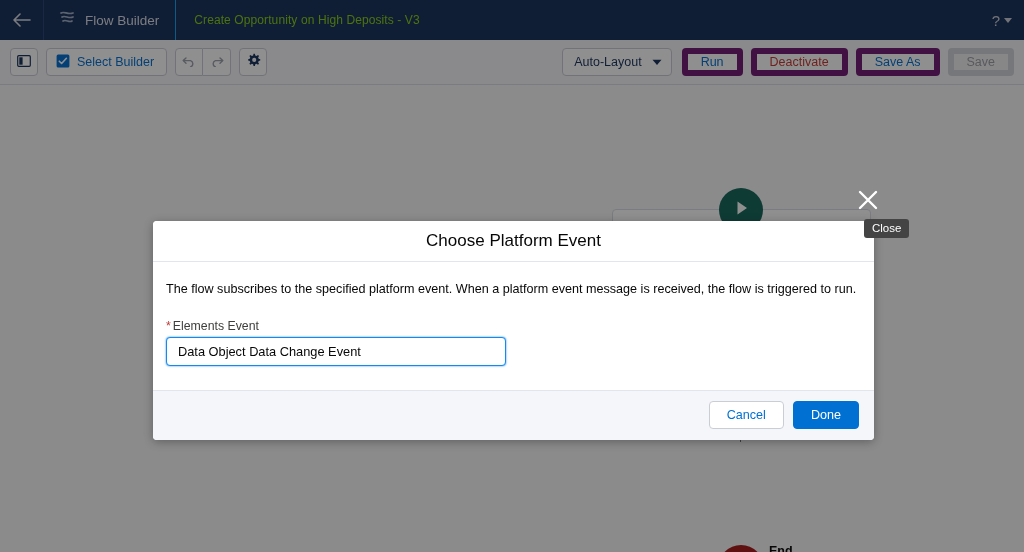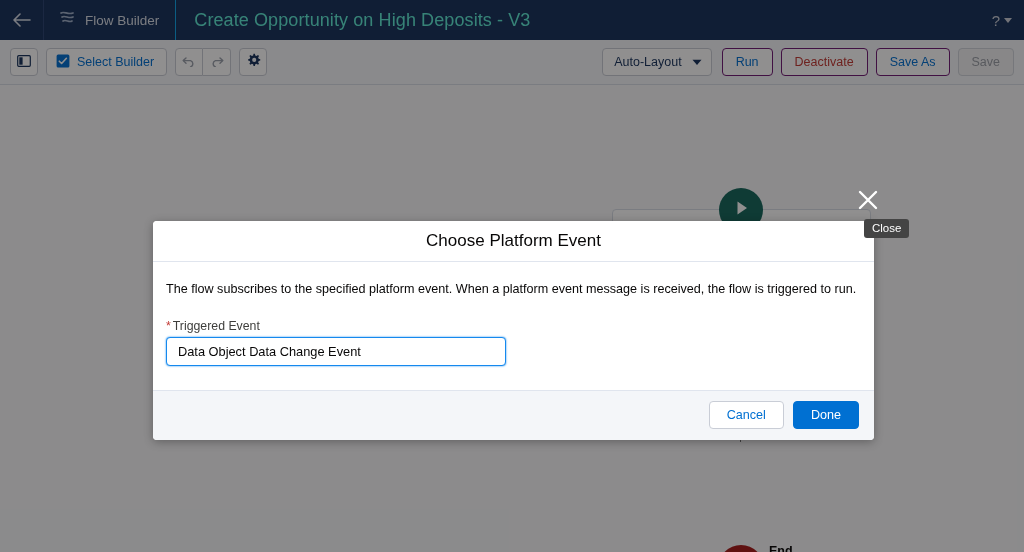--- a/index.html
+++ b/index.html
@@ -19,21 +19,21 @@
   .hdr-back {
     width: 44px; height: 40px; display: flex; align-items: center; justify-content: center;
     border-right: 1px solid #2a4473; cursor: pointer;
   }
   .hdr-back svg { display: block; }
   .hdr-app {
     height: 40px; display: flex; align-items: center; gap: 9px;
     padding: 0 16px 0 14px; border-right: 1px solid #0ea5e9;
   }
   .hdr-app-label { color: #d8dde6; font-size: 13.5px; }
-  .hdr-title { color: #5eead4; font-size: 18px; padding-left: 18px; letter-spacing: .1px; }
+  .hdr-title { color: #84cc16; font-size: 12px; padding-left: 18px; letter-spacing: .1px; }
   .hdr-right { margin-left: auto; display: flex; align-items: center; padding-right: 12px; gap: 4px; cursor: pointer; }
   .hdr-help { color: #c9cdd6; font-size: 15px; }
   .caret-dn {
     width: 0; height: 0; border-left: 4px solid transparent; border-right: 4px solid transparent;
     border-top: 5px solid #c9cdd6;
   }
 
   
   .toolbar {
     position: absolute; left: 0; top: 40px; width: 1024px; height: 45px;
@@ -54,21 +54,21 @@
   .tb-gear { margin-left: 8px; }
   .tb-mid { margin-left: auto; display: flex; align-items: flex-end; gap: 12px; }
   .tb-layout {
     height: 28px; min-width: 96px; border: 1px solid #c9cdd6; background: #fff; border-radius: 4px;
     display: flex; align-items: center; justify-content: space-between; gap: 10px;
     padding: 0 9px 0 11px; font-size: 12.5px; color: #16325c; cursor: pointer;
   }
   .tb-status { font-size: 12.5px; color: #16325c; white-space: nowrap; }
   .tb-right { display: flex; align-items: center; gap: 8px; margin-left: 10px; }
   .tb-action {
-    height: 28px; min-width: 50px; padding: 0 13px; border: 1px solid #701a75; background: #fff;
+    height: 28px; min-width: 50px; padding: 0 13px; border: 6px solid #701a75; background: #fff;
     border-radius: 4px; font-size: 12.5px; color: #0070d2; cursor: pointer;
     display: flex; align-items: center; justify-content: center;
   }
   .tb-action.danger { color: #c23934; }
   .tb-action.disabled { color: #9a9ea6; background: #f0f1f3; border-color: #cfd3da; cursor: default; }
 
   
   .canvas {
     position: absolute; left: 0; top: 85px; width: 1024px; height: 467px;
     background: #f7f8fa; overflow: hidden;
@@ -283,21 +283,21 @@
   <div class="overlay"></div>
 
   <div class="modal">
     <div class="modal-head">
       <div class="modal-title">Choose Platform Event</div>
     </div>
     <div class="modal-body">
       <div class="modal-desc">The flow subscribes to the specified platform event. When a platform event message is received, the flow is triggered to run.</div>
       <div class="field">
         <div class="field-label">
-          <span class="req">*</span><span>Triggered Event</span>
+          <span class="req">*</span><span>Elements Event</span>
         </div>
         <input class="field-input" type="text" value="Data Object Data Change Event" style="">
       </div>
     </div>
     <div class="modal-foot">
       <div class="mbtn mbtn-cancel">Cancel</div>
       <div class="mbtn mbtn-done">Done</div>
     </div>
   </div>
 

